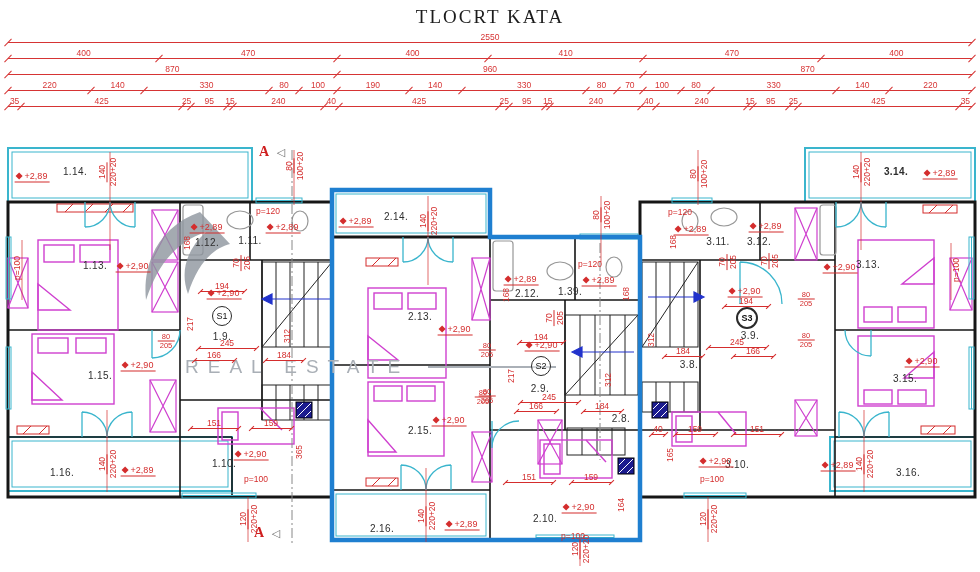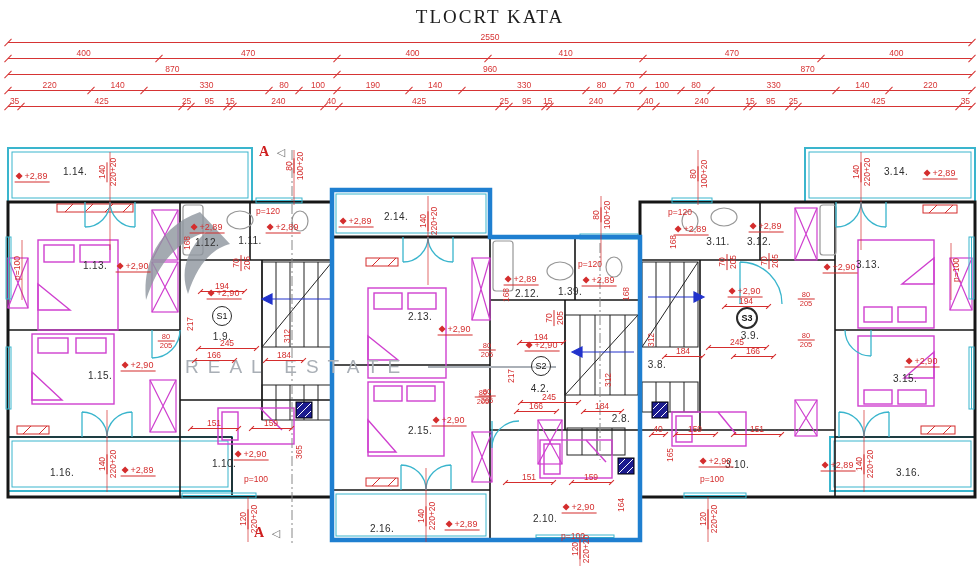--- a/index.html
+++ b/index.html
@@ -362,31 +362,31 @@
       <div class="room" style="left: 207px; top: 242px;">1.12.</div>
       <div class="room" style="left: 250px; top: 240px;">1.11.</div>
       <div class="room" style="left: 222px; top: 336px;">1.9.</div>
       <div class="room" style="left: 100px; top: 375px;">1.15.</div>
       <div class="room" style="left: 62px; top: 472px;">1.16.</div>
       <div class="room" style="left: 224px; top: 463px;">1.10.</div>
       <div class="room" style="left: 396px; top: 216px;">2.14.</div>
       <div class="room" style="left: 420px; top: 316px;">2.13.</div>
       <div class="room" style="left: 527px; top: 293px;">2.12.</div>
       <div class="room" style="left: 570px; top: 291px;">1.39.</div>
-      <div class="room" style="left: 540px; top: 388px;">4.2.</div>
+      <div class="room" style="left: 540px; top: 388px;">2.9.</div>
       <div class="room" style="left: 621px; top: 418px;">2.8.</div>
       <div class="room" style="left: 420px; top: 430px;">2.15.</div>
       <div class="room" style="left: 382px; top: 528px;">2.16.</div>
       <div class="room" style="left: 545px; top: 518px;">2.10.</div>
-      <div class="room" style="left: 896px; top: 171px;">3.14.</div>
+      <div class="room" style="left: 896px; top: 171px; font-weight: bold;">3.14.</div>
       <div class="room" style="left: 868px; top: 264px;">3.13.</div>
       <div class="room" style="left: 718px; top: 241px;">3.11.</div>
       <div class="room" style="left: 759px; top: 241px;">3.12.</div>
       <div class="room" style="left: 750px; top: 335px;">3.9.</div>
-      <div class="room" style="left: 657px; top: 364px;">3.8.</div>
+      <div class="room" style="left: 689px; top: 364px;">3.8.</div>
       <div class="room" style="left: 905px; top: 378px;">3.15.</div>
       <div class="room" style="left: 908px; top: 472px;">3.16.</div>
       <div class="room" style="left: 737px; top: 464px;">3.10.</div>
       <div class="badge" style="left: 222px; top: 316px;">S1</div>
       <div class="badge" style="left: 541px; top: 366px;">S2</div>
       <div class="badge b" style="left: 747px; top: 318px;">S3</div>
       <div class="lvl" style="left: 32px; top: 177px;">+2,89</div>
       <div class="lvl" style="left: 207px; top: 228px;">+2,89</div>
       <div class="lvl" style="left: 283px; top: 228px;">+2,89</div>
       <div class="lvl" style="left: 133px; top: 267px;">+2,90</div>

